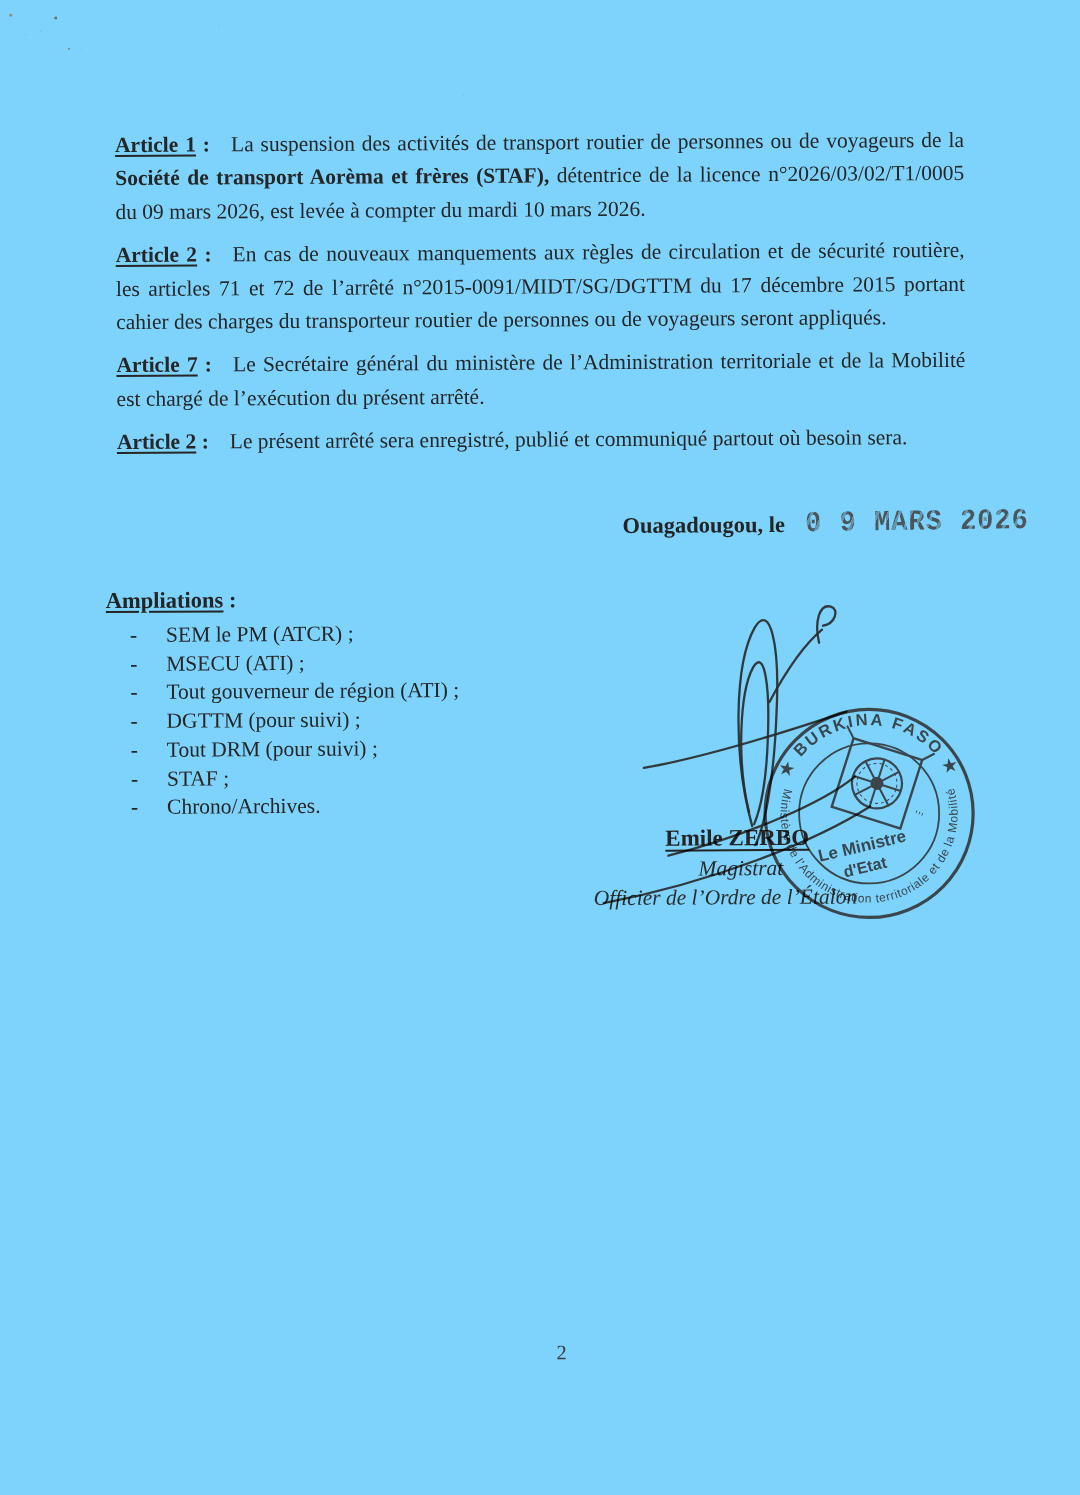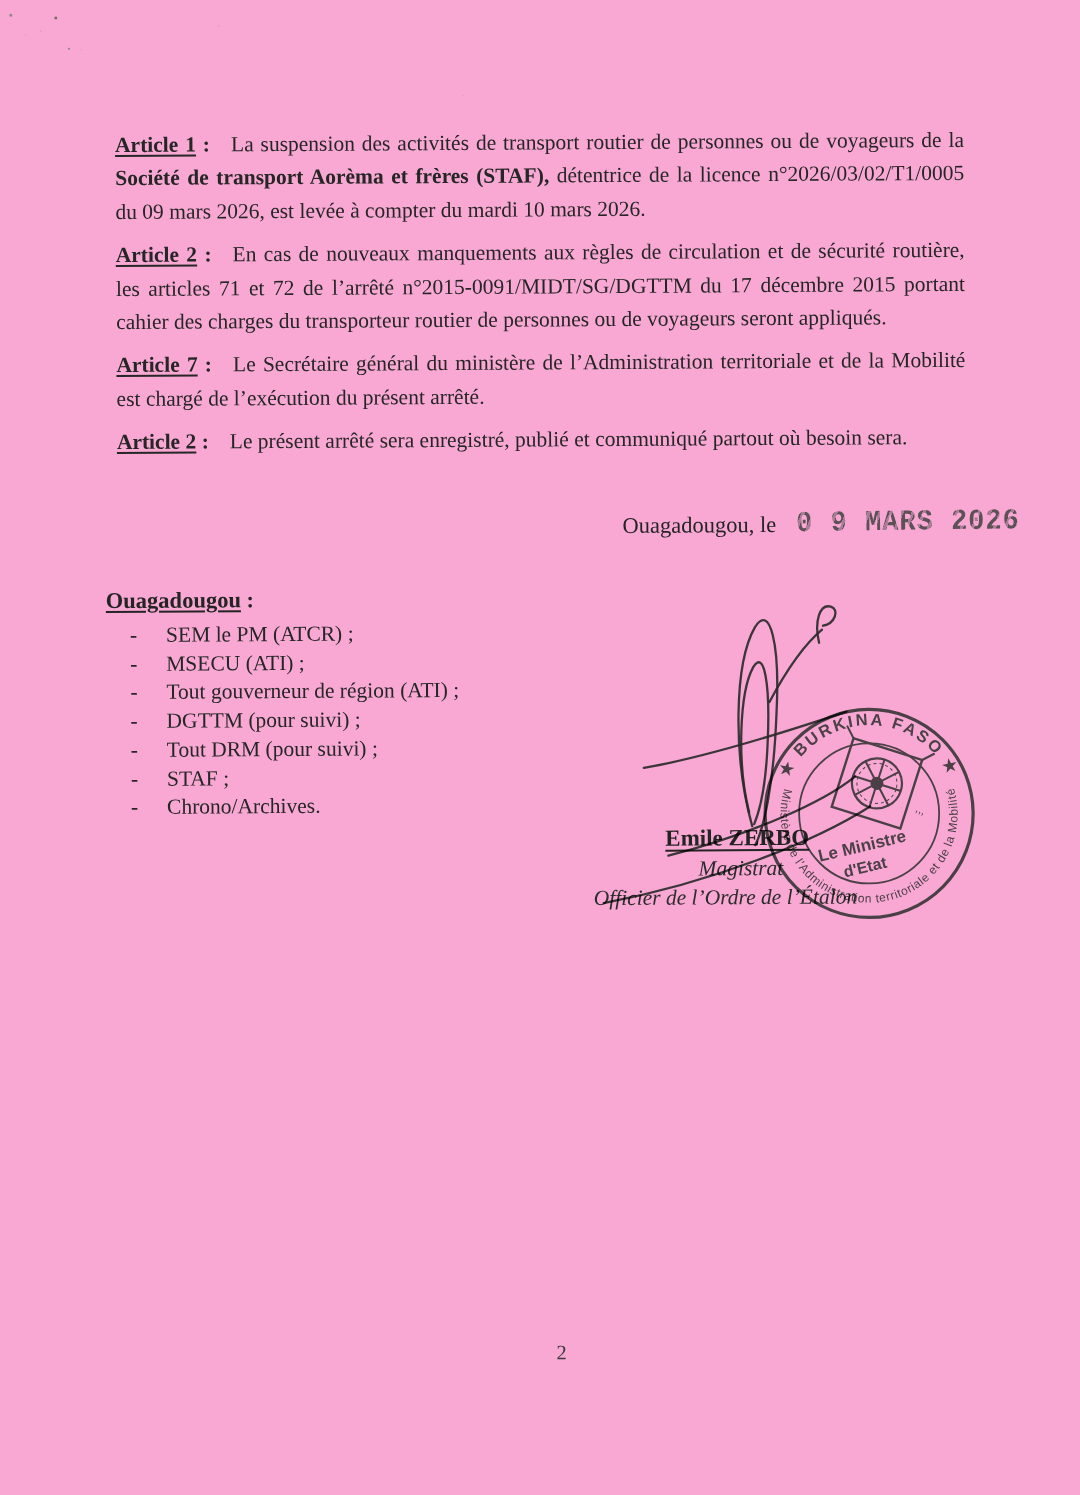--- a/index.html
+++ b/index.html
@@ -6,21 +6,21 @@
   body{
     width:1080px;height:1495px;
     background:#ffffff;
     overflow:hidden;
     font-family:"Liberation Serif", serif;
     color:#262626;
     position:relative;
   }
   .page{
     position:absolute;inset:0;
-    background:#f9a8d4;
+    background:#7dd3fc;
   }
   .scan{
     position:absolute;inset:0;
     transform:rotate(-0.35deg);
     transform-origin:120px 140px;
   }
   
   .specks{
     position:absolute;left:10px;top:13px;width:3px;height:3px;border-radius:50%;
     background:#8a8a86;
@@ -46,21 +46,21 @@
     text-underline-offset:3px;
   }
   .art-colon{font-weight:bold;}
   .art-gap{display:inline-block;width:21px;}
   p.article strong{font-weight:bold;}
   
   .dateline{
     position:absolute;left:620px;top:514px;white-space:nowrap;
   }
   .date-place{
-    font-size:22.5px;font-weight:normal;color:#242424;
+    font-size:22.5px;font-weight:bold;color:#242424;
   }
   .date-stamp{
     display:inline-block;
     margin-left:16px;
     font-family:"Liberation Mono", monospace;
     font-weight:bold;
     font-size:27px;
     letter-spacing:1px;
     color:#454545;
     transform:scaleY(1.08) rotate(-0.4deg);
@@ -158,21 +158,21 @@
 
       <p class="article"><span class="art-label">Article 2</span><span class="art-colon"> :</span><span class="art-gap"></span><span>Le présent arrêté sera enregistré, publié et communiqué partout où besoin sera.</span></p>
     </div>
 
     <div class="dateline">
       <span class="date-place">Ouagadougou, le</span>
       <span class="date-stamp">0 9 MARS 2026</span>
     </div>
 
     <div class="ampliations">
-      <div class="amp-heading"><span class="u">Ouagadougou</span><span> :</span></div>
+      <div class="amp-heading"><span class="u">Ampliations</span><span> :</span></div>
       <ul class="amp-list">
         <li>SEM le PM (ATCR) ;</li>
         <li>MSECU (ATI) ;</li>
         <li>Tout gouverneur de région (ATI) ;</li>
         <li>DGTTM (pour suivi) ;</li>
         <li>Tout DRM (pour suivi) ;</li>
         <li>STAF ;</li>
         <li>Chrono/Archives.</li>
       </ul>
     </div>

